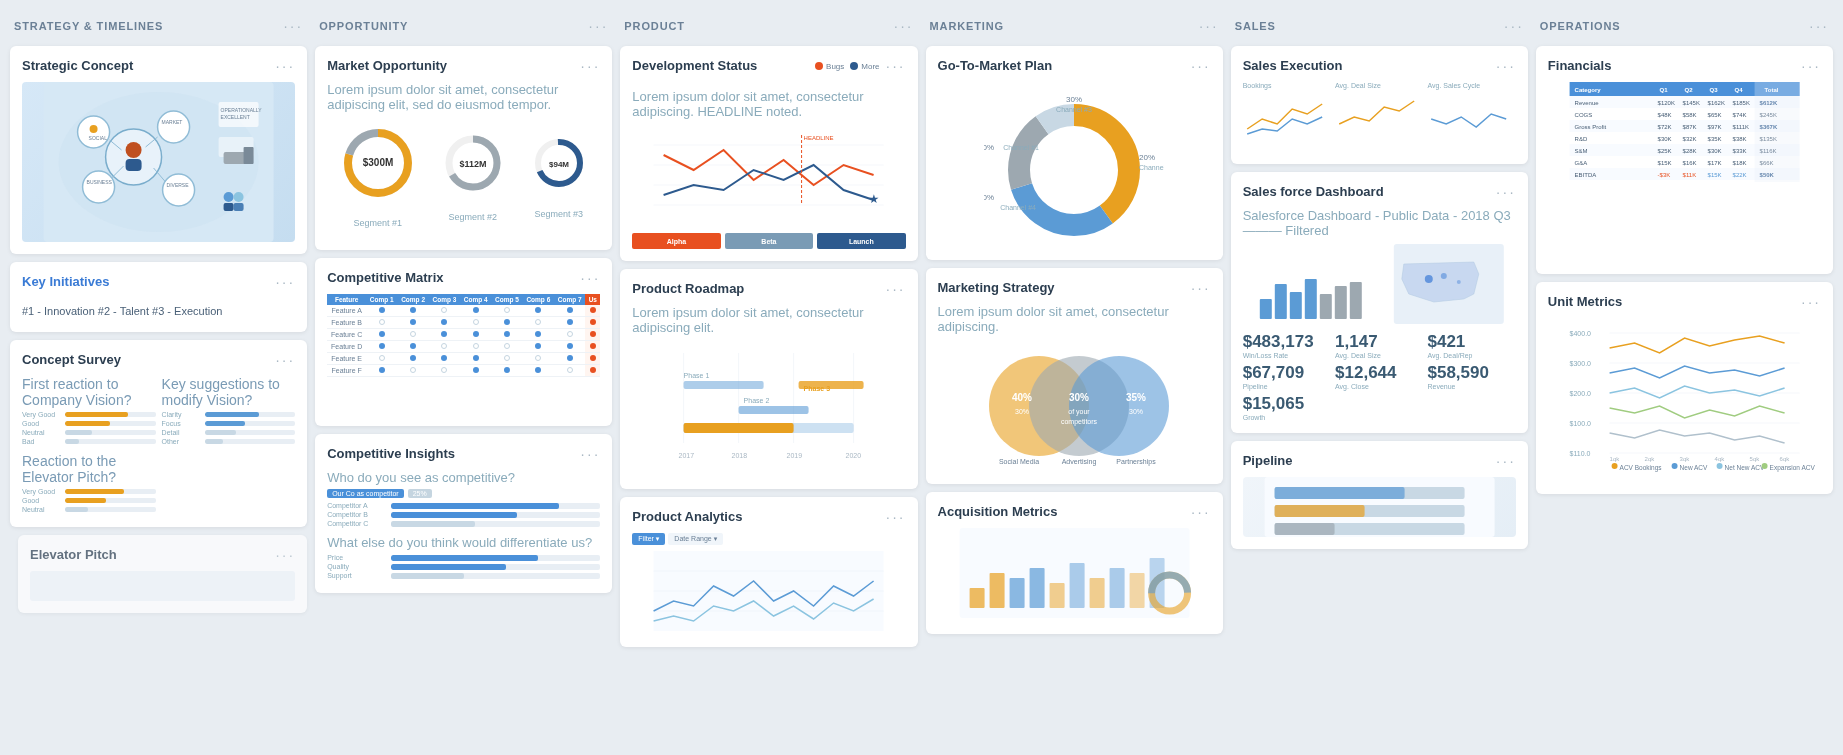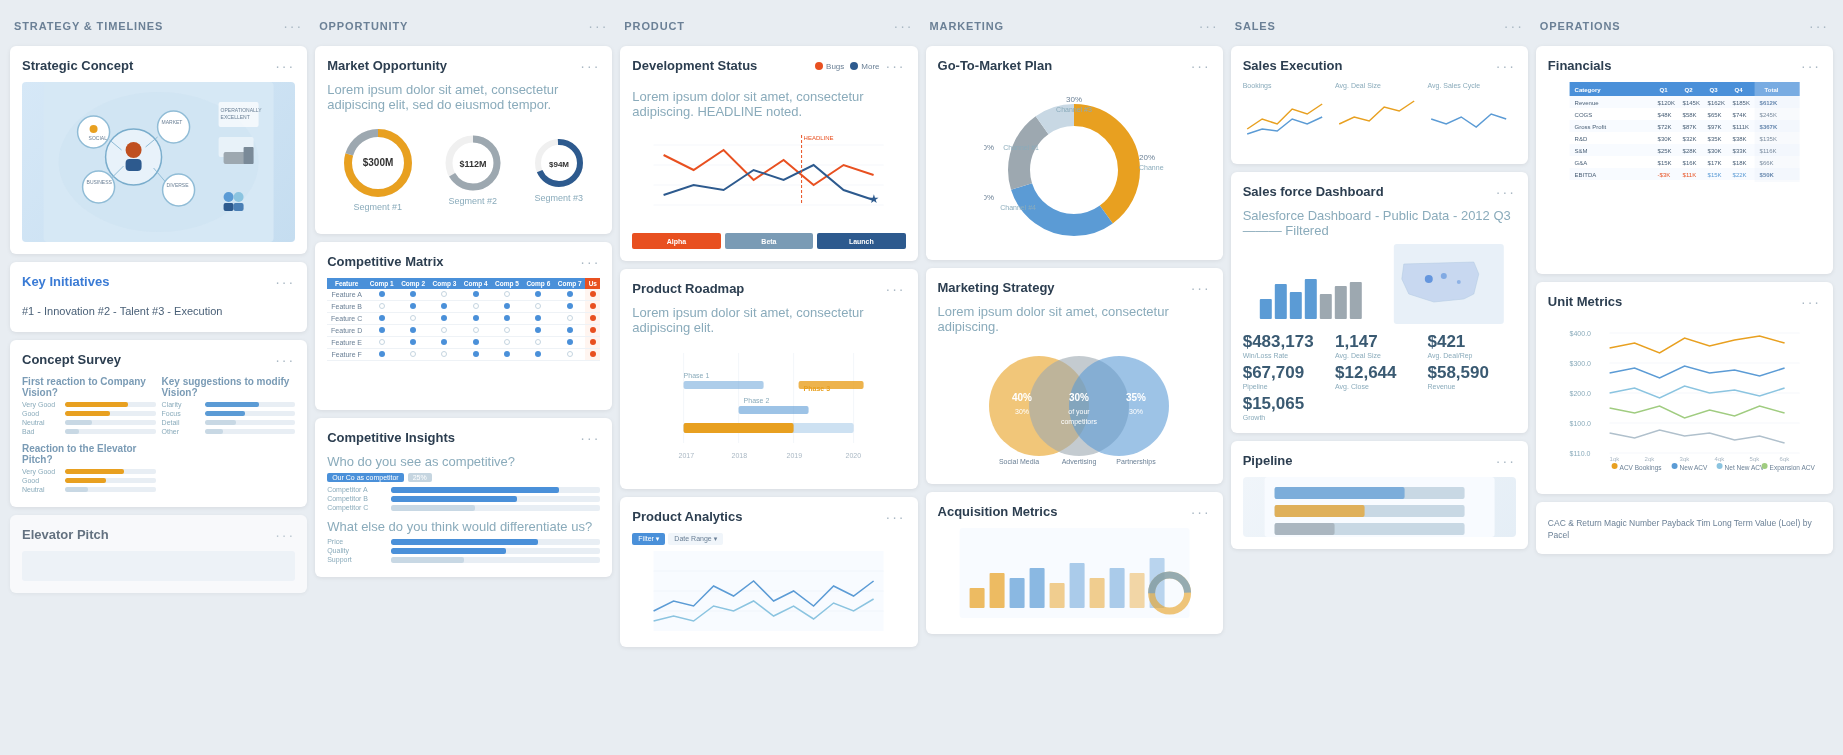--- a/index.html
+++ b/index.html
@@ -83,24 +83,24 @@
     }
 
     
     .survey-grid {
       display: grid;
       grid-template-columns: 1fr 1fr;
       gap: 6px;
       margin-top: 4px;
     }
     .survey-section-title {
-      font-size: 10px;
+      font-size: 14px;
       color: #7a9bb5;
       margin-bottom: 3px;
-      font-weight: 700;
+      font-weight: 400;
     }
     .survey-bar-row {
       display: flex;
       align-items: center;
       margin-bottom: 2px;
       gap: 3px;
     }
     .survey-bar-label {
       font-size: 7px;
       color: #8aabbb;
@@ -123,21 +123,21 @@
     .pie-row {
       display: flex;
       justify-content: space-around;
       align-items: center;
       padding: 10px 0;
     }
     .pie-item {
       display: flex;
       flex-direction: column;
       align-items: center;
-      gap: 4px;
+      gap: 20px;
     }
     .pie-label {
       font-size: 9px;
       color: #8aabbb;
       text-align: center;
     }
 
     
     .matrix-container {
       overflow: hidden;
@@ -394,21 +394,21 @@
           <div class="survey-bar-row">
               <span class="survey-bar-label">Neutral</span>
               <div class="survey-bar-bg">
                 <div class="survey-bar-fill" style="width:25%;background:#c8d8e4;"></div>
               </div>
             </div>
         </div>
       </div>
     </div>
 
-    <div class="card" style="opacity:0.7;">
+    <div class="card" style="opacity:0.7;margin-left:8px;">
       <div class="card-header">
         <span class="card-title">Elevator Pitch</span>
         <span class="dots-icon">···</span>
       </div>
       <div style="height:30px;background:#f0f5fa;border-radius:3px;"></div>
     </div>
   </div>
 
   <div class="column">
     <div class="column-header">
@@ -817,21 +817,21 @@
           </svg>
         </div>
       </div>
     </div>
 
     <div class="card">
       <div class="card-header">
         <span class="card-title">Sales force Dashboard</span>
         <span class="dots-icon">···</span>
       </div>
-      <p class="small-text" style="margin-bottom:6px;">Salesforce Dashboard - Public Data - 2012 Q3 ——— Filtered</p>
+      <p class="small-text" style="margin-bottom:6px;">Salesforce Dashboard - Public Data - 2018 Q3 ——— Filtered</p>
       <div style="display:flex;gap:6px;">
         <div style="flex:1;">
           <svg width="100%" height="80" viewBox="0 0 110 80">
             <rect x="5" y="55" width="12" height="20" rx="1" fill="#5b9bd5"></rect>
             <rect x="20" y="40" width="12" height="35" rx="1" fill="#5b9bd5"></rect>
             <rect x="35" y="48" width="12" height="27" rx="1" fill="#5b9bd5"></rect>
             <rect x="50" y="35" width="12" height="40" rx="1" fill="#5b9bd5"></rect>
             <rect x="65" y="50" width="12" height="25" rx="1" fill="#9da8b0"></rect>
             <rect x="80" y="42" width="12" height="33" rx="1" fill="#9da8b0"></rect>
             <rect x="95" y="38" width="12" height="37" rx="1" fill="#9da8b0"></rect>
@@ -1016,18 +1016,15 @@
 
         <text x="40" y="143" font-size="6" fill="#aab8c4">1qk</text>
         <text x="75" y="143" font-size="6" fill="#aab8c4">2qk</text>
         <text x="110" y="143" font-size="6" fill="#aab8c4">3qk</text>
         <text x="145" y="143" font-size="6" fill="#aab8c4">4qk</text>
         <text x="180" y="143" font-size="6" fill="#aab8c4">5qk</text>
         <text x="210" y="143" font-size="6" fill="#aab8c4">6qk</text>
       </svg>
     </div>
 
-    <div class="card">
-      <p class="cac-text">CAC &amp; Return Magic Number Payback Tim Long Term Value (Loel) by Pacel</p>
-    </div>
   </div>
 
 </div>
 
 </body></html>

